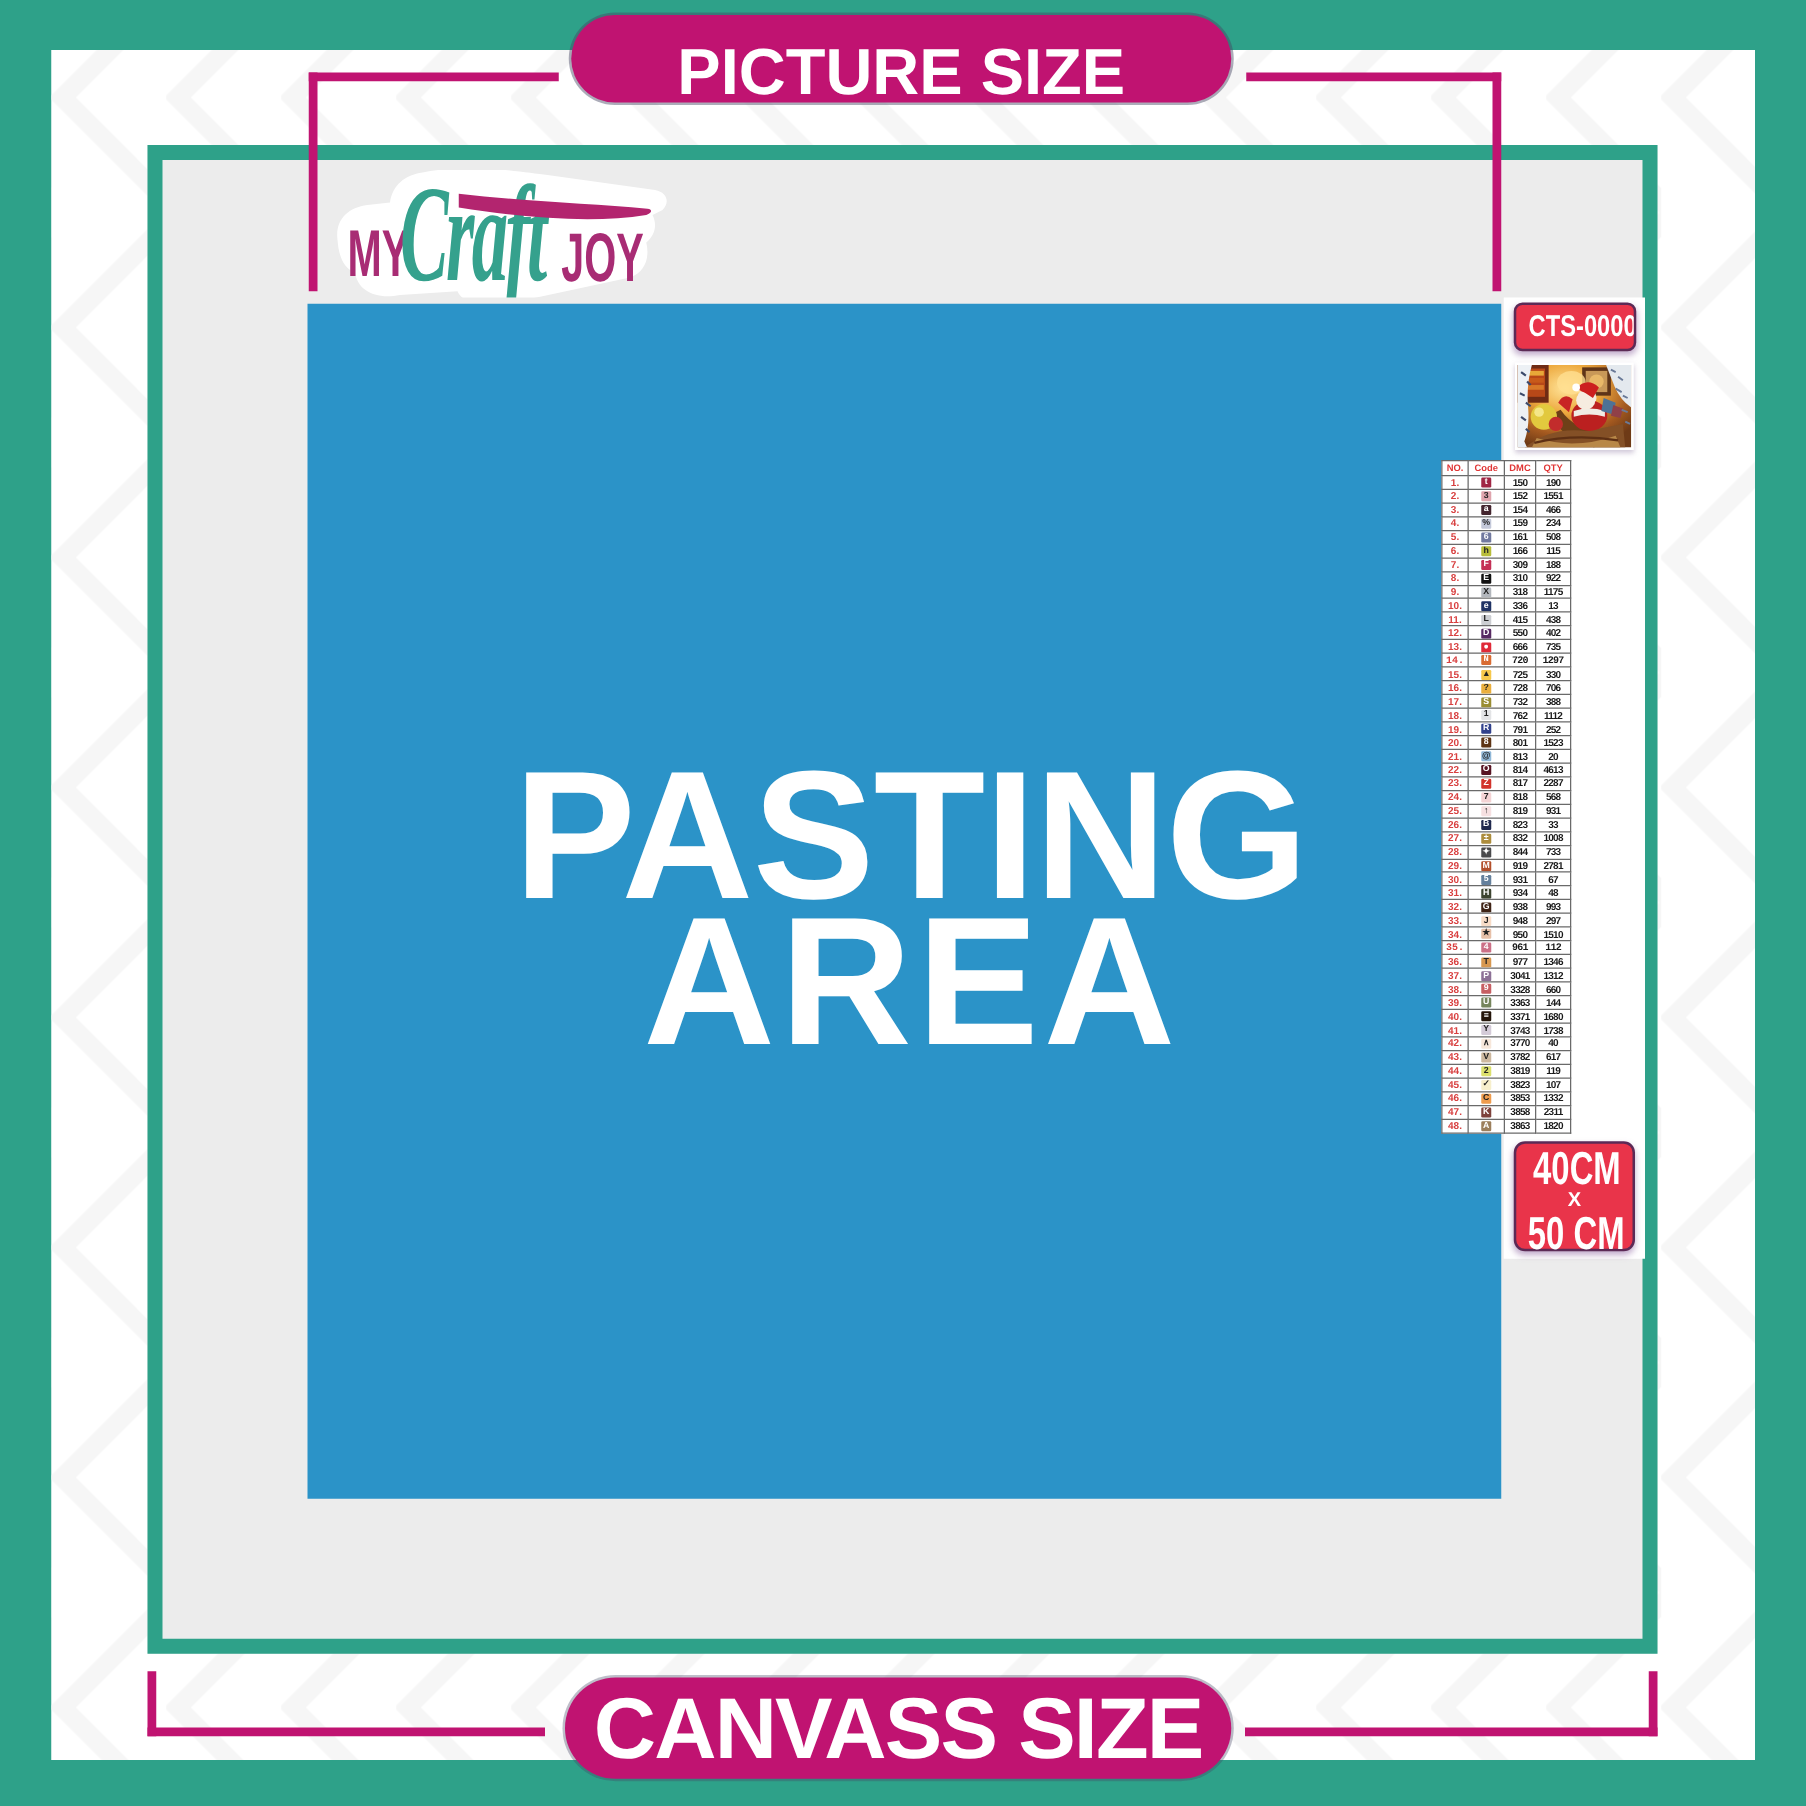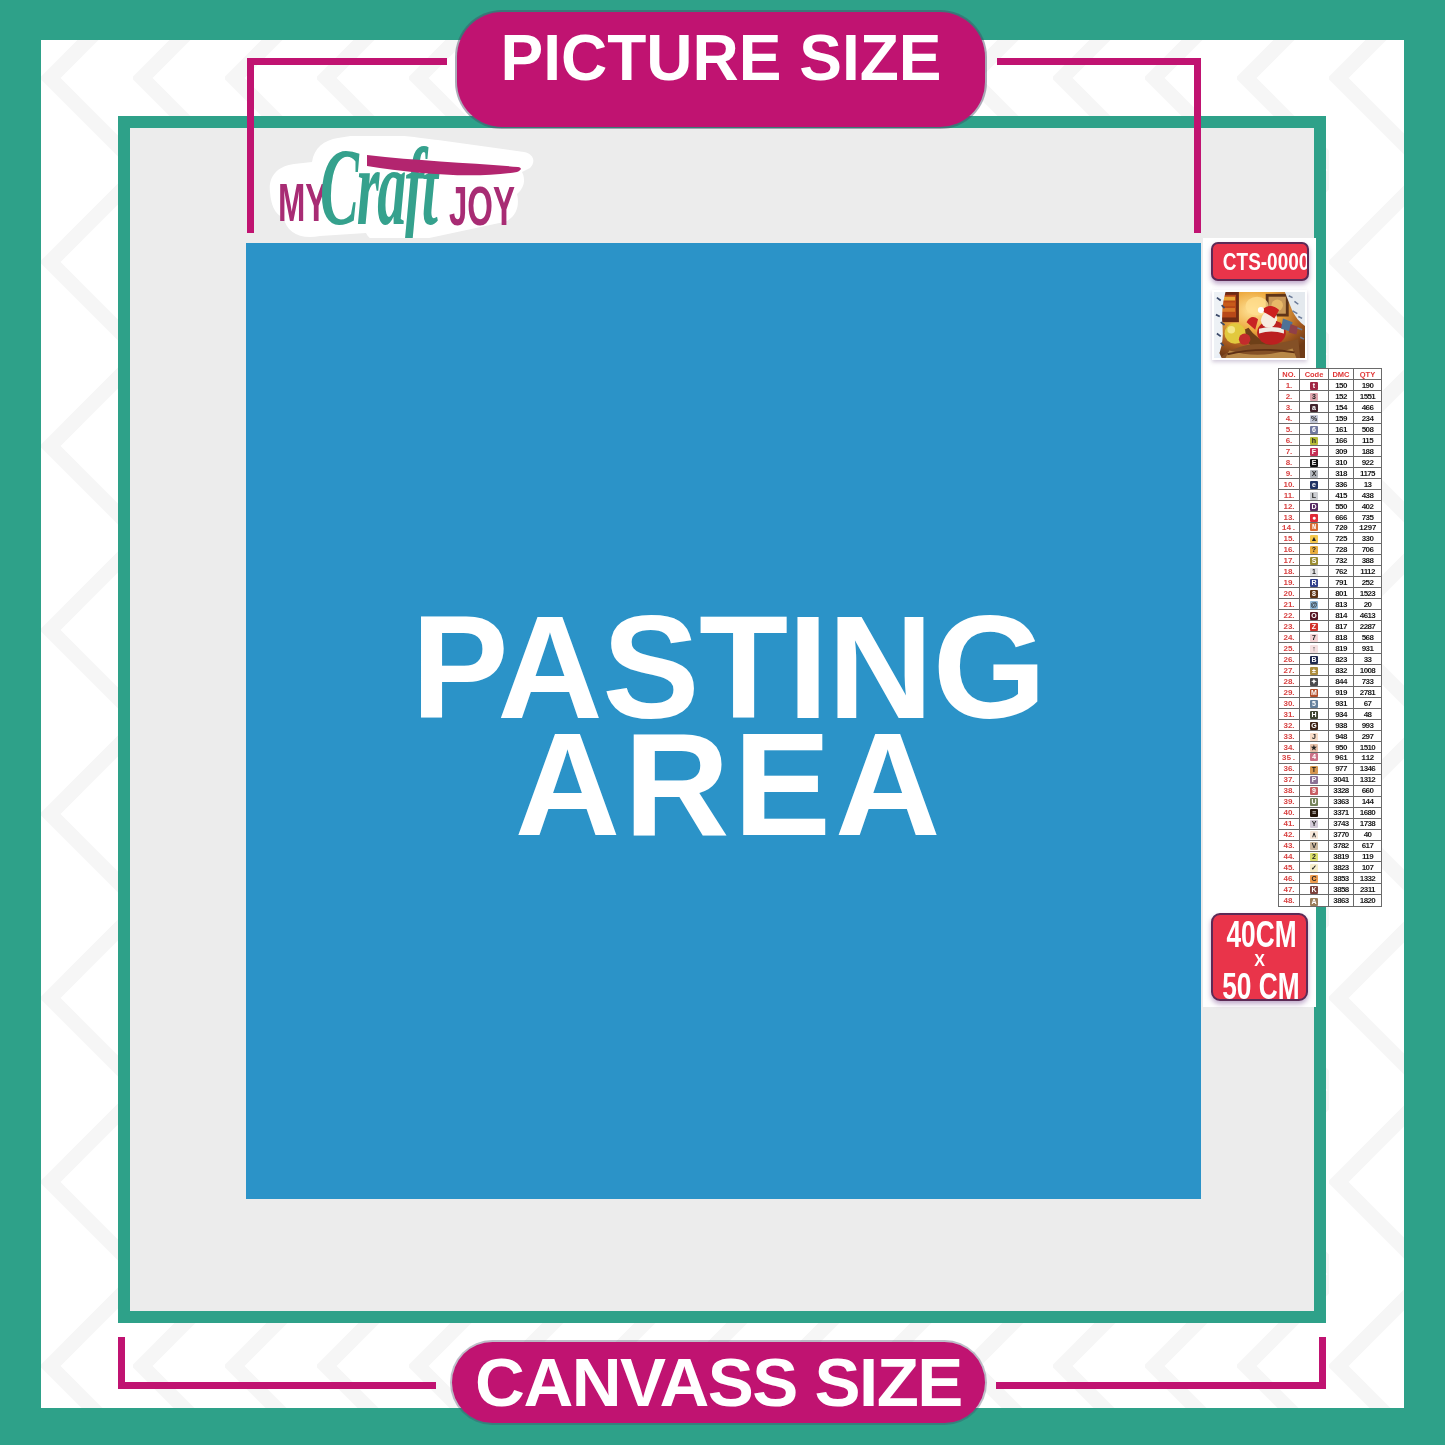--- a/index.html
+++ b/index.html
@@ -38,21 +38,21 @@
 <div class="abs" style="left:252px;top:701px;width:955px;text-align:center;color:#fff;font-weight:bold;font-size:146px;letter-spacing:4px;">AREA</div>
 
 <div class="abs" style="left:247px;top:58px;width:200px;height:7px;background:#C01371;"></div>
 
 <div class="abs" style="left:247px;top:58px;width:7px;height:175px;background:#C01371;"></div>
 
 <div class="abs" style="left:997px;top:58px;width:204px;height:7px;background:#C01371;"></div>
 
 <div class="abs" style="left:1194px;top:58px;width:7px;height:175px;background:#C01371;"></div>
 
-<div class="abs" style="left:457px;top:12px;width:528px;height:115px;background:#C01371;border-radius:45px;box-shadow:0 0 0 2px rgba(70,70,100,0.45);color:#fff;font-weight:bold;font-size:64px;text-align:center;line-height:92px;letter-spacing:0px;">PICTURE SIZE</div>
+<div class="abs" style="left:457px;top:12px;width:528px;height:70px;background:#C01371;border-radius:45px;box-shadow:0 0 0 2px rgba(70,70,100,0.45);color:#fff;font-weight:bold;font-size:52px;text-align:center;line-height:92px;letter-spacing:0px;">PICTURE SIZE</div>
 
 <div class="abs" style="left:118px;top:1382px;width:318px;height:7px;background:#C01371;"></div>
 
 <div class="abs" style="left:118px;top:1337px;width:7px;height:52px;background:#C01371;"></div>
 
 <div class="abs" style="left:996px;top:1382px;width:330px;height:7px;background:#C01371;"></div>
 
 <div class="abs" style="left:1319px;top:1337px;width:7px;height:52px;background:#C01371;"></div>
 
 <div class="abs" style="left:452px;top:1342px;width:533px;height:81px;background:#C01371;border-radius:41px;box-shadow:0 0 0 2px rgba(70,70,100,0.35);color:#fff;font-weight:bold;font-size:69px;text-align:center;line-height:81px;letter-spacing:-1.5px;">CANVASS SIZE</div>
@@ -114,21 +114,21 @@
   <path d="M14,66 Q48,58 84,64" stroke="#5e3014" stroke-width="2" fill="none"></path>
   <path d="M0,0 L12,0 Q7,18 9,38 Q10,52 6,64 L0,70 Z" fill="#edf1f5"></path>
   <path d="M3,6 l4,3 M8,14 l3,3 M2,24 l4,2 M7,32 l4,3 M3,44 l4,3 M7,54 l3,3" stroke="#3c4a6a" stroke-width="1.8"></path>
   <ellipse cx="45" cy="15" rx="12" ry="10" fill="#ffdf90" opacity="0.8"></ellipse>
   <circle cx="57" cy="30" r="8" fill="#f6ece0"></circle>
   <path d="M49,20 q9,-10 19,-1 l-5,9 q-7,-5 -14,-8z" fill="#cc1f1f"></path>
   <circle cx="49" cy="19" r="3.2" fill="#fff"></circle>
 </svg>
 </div>
 
-<div class="abs" id="dmctable" style="left:1278px;top:368px;width:99px;">
+<div class="abs" id="dmctable" style="left:1153px;top:368px;width:99px;">
 <table style="border-collapse:collapse;width:99px;table-layout:fixed;font-family:'Liberation Sans',sans-serif;background:#fff;">
 <tbody>
         <tr style="height:11px;">
           <td class="h" style="width:20px;">NO.</td>
           <td class="h" style="width:28px;">Code</td>
           <td class="h" style="width:24px;">DMC</td>
           <td class="h" style="width:27px;">QTY</td>
         </tr>
 <tr style="height:10px;">
           <td class="n">1.</td>

